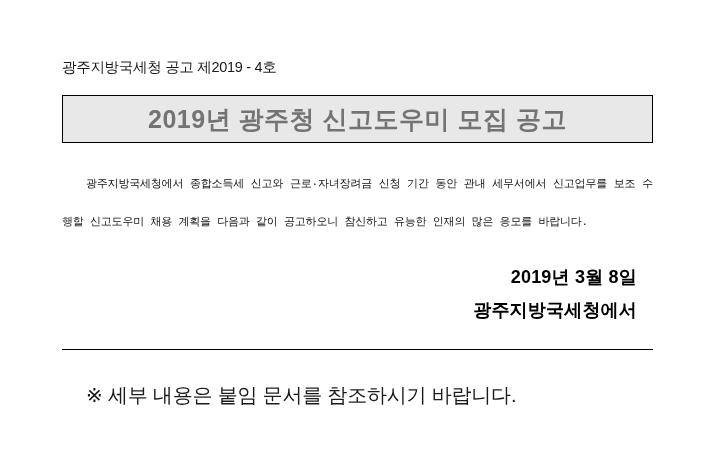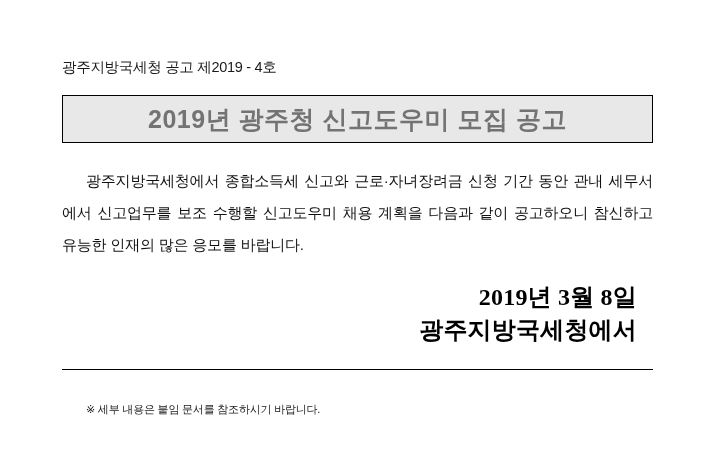--- a/index.html
+++ b/index.html
@@ -39,54 +39,54 @@
   }
   .title-text {
     font-size: 25px;
     font-weight: bold;
     letter-spacing: 0.5px;
     color: #737373;
     white-space: nowrap;
   }
   .body-text {
     margin-top: 22px;
-    font-size: 15px;
-    line-height: 32px;
+    font-size: 11px;
+    line-height: 38px;
     letter-spacing: -0.2px;
     text-align: justify;
     text-justify: inter-character;
     color: #111111;
+    font-family: Liberation Mono, monospace;
   }
   .body-text .indent {
     display: inline-block;
     width: 24px;
   }
   .signature {
     margin-top: 20px;
     text-align: right;
     padding-right: 16px;
   }
   .signature .line {
-    font-size: 24px;
+    font-size: 18px;
     font-weight: bold;
     letter-spacing: 0.2px;
     line-height: 33px;
     color: #000000;
     white-space: nowrap;
-    font-family: Liberation Serif, serif;
   }
   .divider {
     margin-top: 22px;
     border-top: 1.3px solid #000000;
     width: 100%;
   }
   .footnote {
     margin-top: 32px;
     padding-left: 24px;
-    font-size: 11px;
+    font-size: 20px;
     letter-spacing: -0.2px;
     color: #1a1a1a;
     white-space: nowrap;
   }
 </style>
 </head>
 <body>
 
 <div class="page">
 

